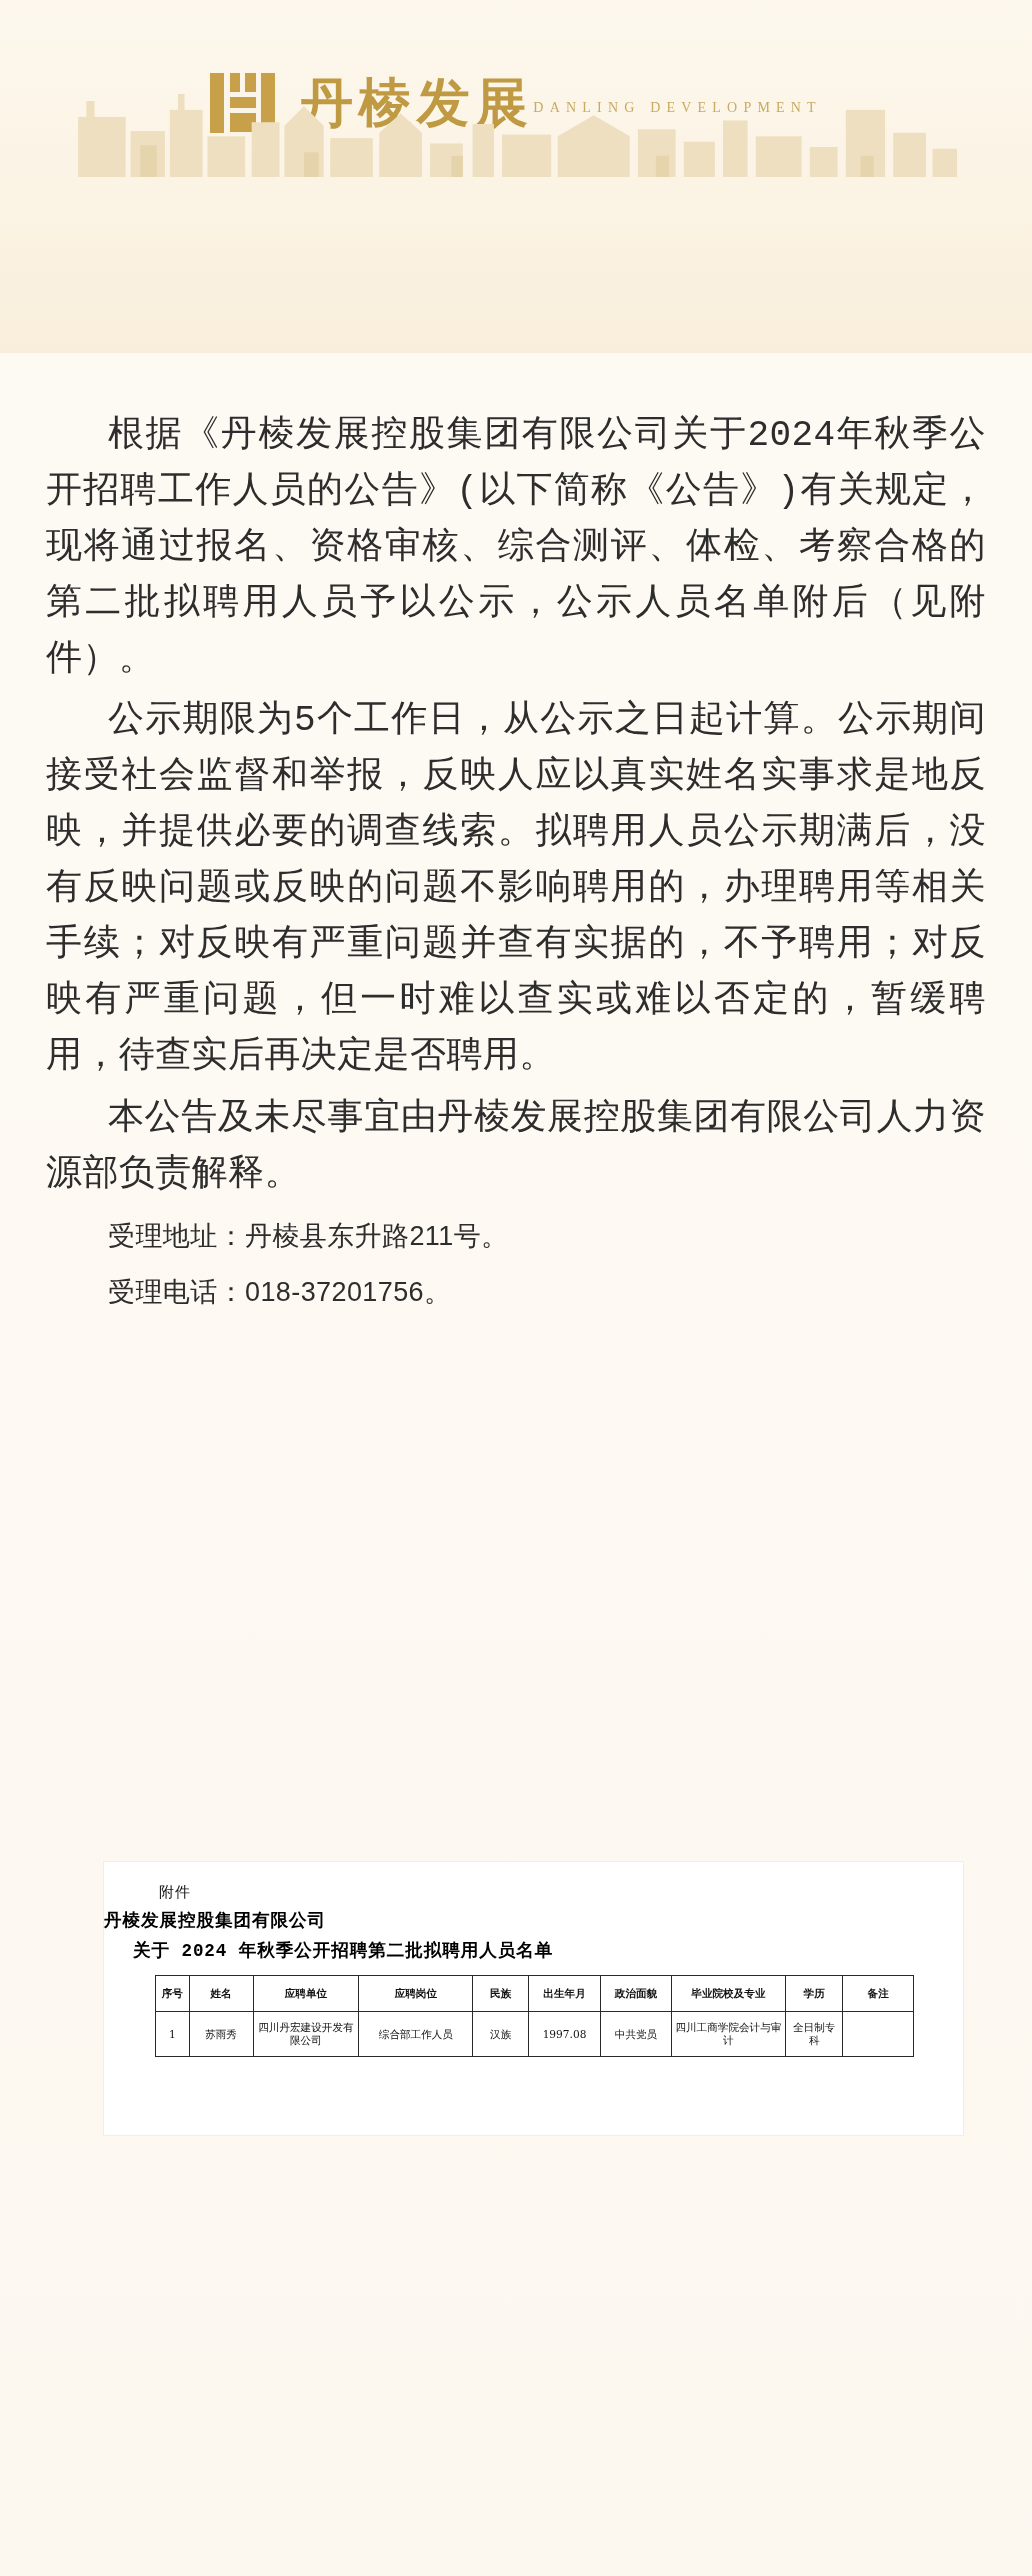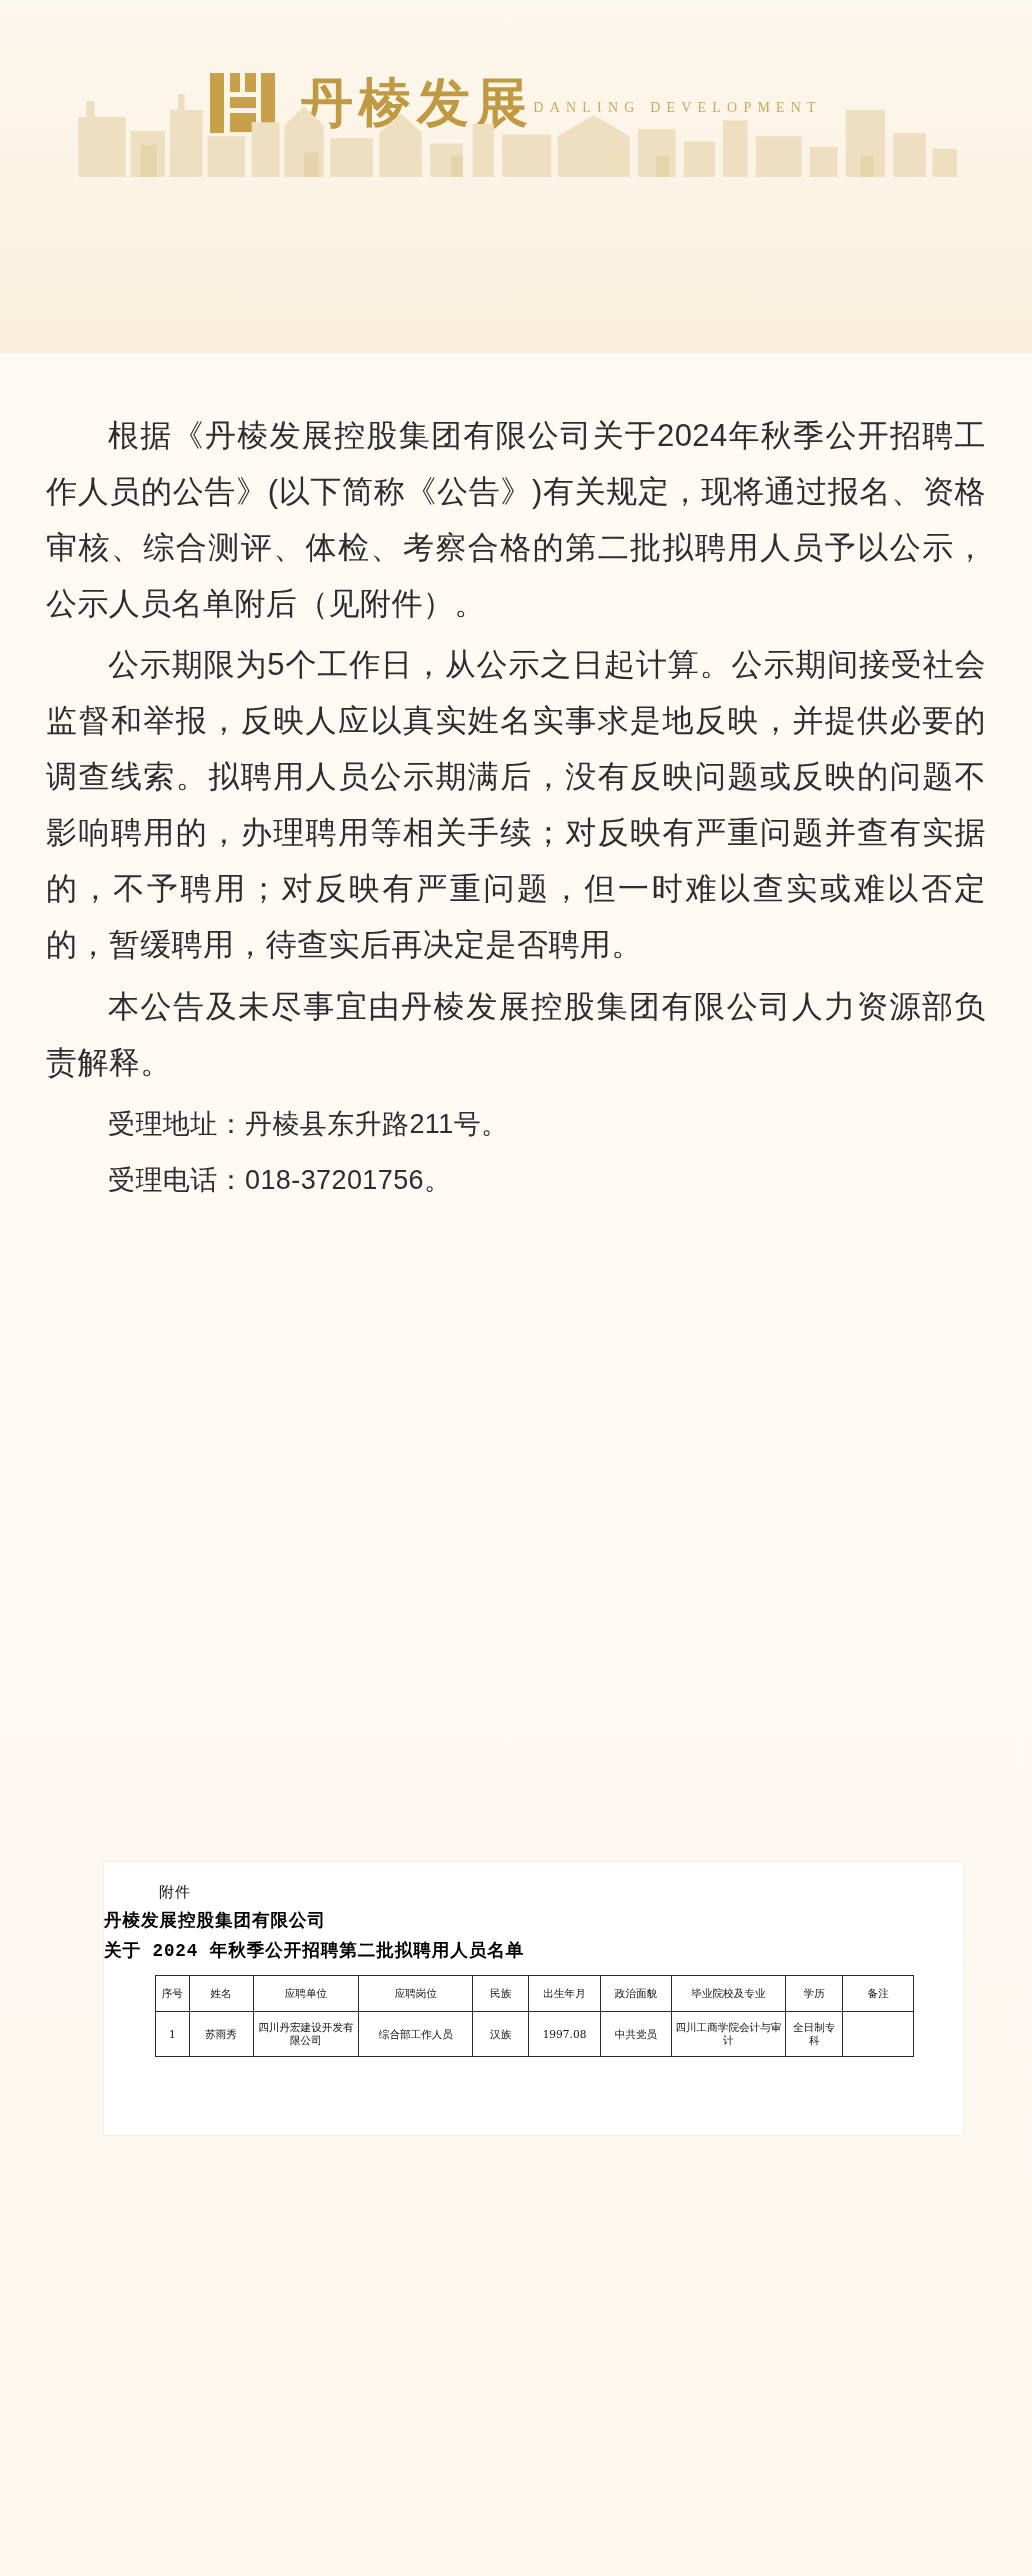--- a/index.html
+++ b/index.html
@@ -96,22 +96,22 @@
     background: linear-gradient(180deg, #fdfaf4 0%, #fdf9f2 60%, #fcf7ef 100%);
   }
   .content-inner {
     position: absolute;
     left: 46px;
     right: 46px;
     top: 0;
   }
   p.para {
     margin: 0 0 5.3px 0;
-    font-family: Liberation Sans, sans-serif;
-    font-size: 31px;
+    font-family: Liberation Mono, monospace;
+    font-size: 36px;
     line-height: 56px;
     color: #2d2d2d;
     text-align: justify;
     text-indent: 62px;
     letter-spacing: 0.4px;
   }
   p.para.first { padding-top: 55px; }
   p.line {
     margin: 0;
     font-family: Liberation Sans, sans-serif;
@@ -154,39 +154,40 @@
     top: 46px;
     font-size: 17.6px;
     letter-spacing: 0.9px;
   }
   .att-title2 {
     position: absolute;
     left: 0; right: 0;
     top: 76px;
     font-size: 17.6px;
     letter-spacing: 0.9px;
+    padding-left: 29px;
   }
   table.att-table {
     position: absolute;
     left: 51px;
     top: 113px;
     width: 759px;
     border-collapse: collapse;
     font-family: "DejaVu Serif", "Liberation Serif", serif;
   }
   table.att-table th, table.att-table td {
     border: 0.9px solid #2a2a2a;
     font-size: 10.6px;
     color: #111;
     text-align: center;
     vertical-align: middle;
     padding: 2.6px 1.8px;
     line-height: 13.2px;
   }
-  table.att-table th { font-weight: 400; height: 30px; }
+  table.att-table th { font-weight: 700; height: 30px; }
   table.att-table td { height: 39px; }
   .col-seq { width: 30px; }
   .col-name { width: 62px; }
   .col-org { width: 106px; }
   .col-pos { width: 115px; }
   .col-nation { width: 53px; }
   .col-birth { width: 69px; }
   .col-politics { width: 69px; }
   .col-school { width: 115px; }
   .col-edu { width: 55px; }

